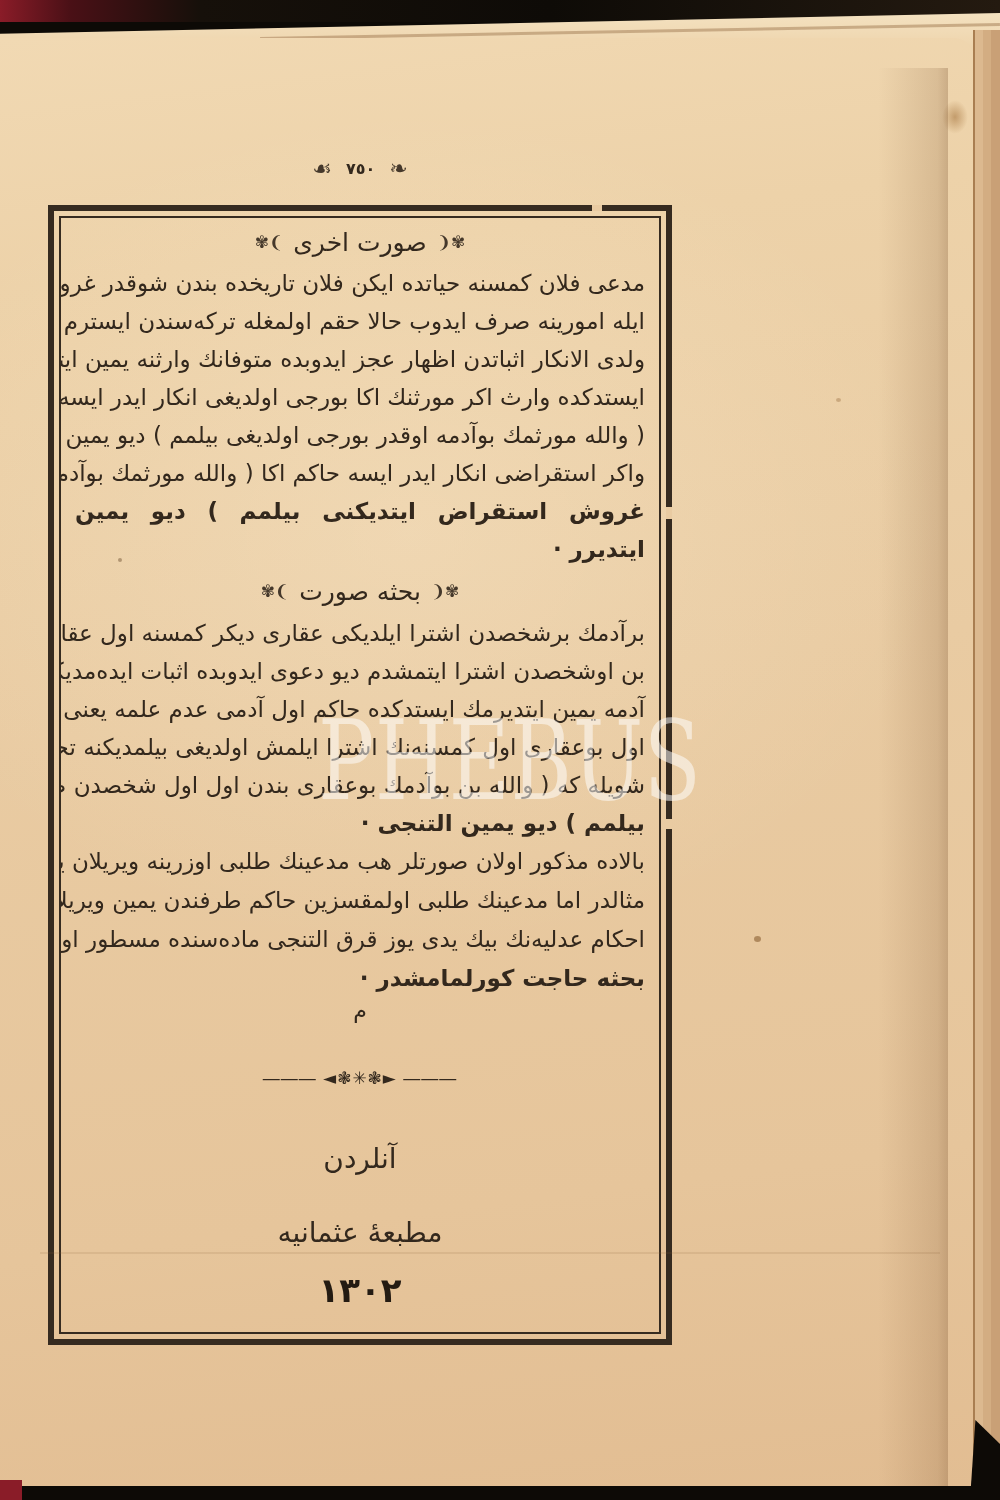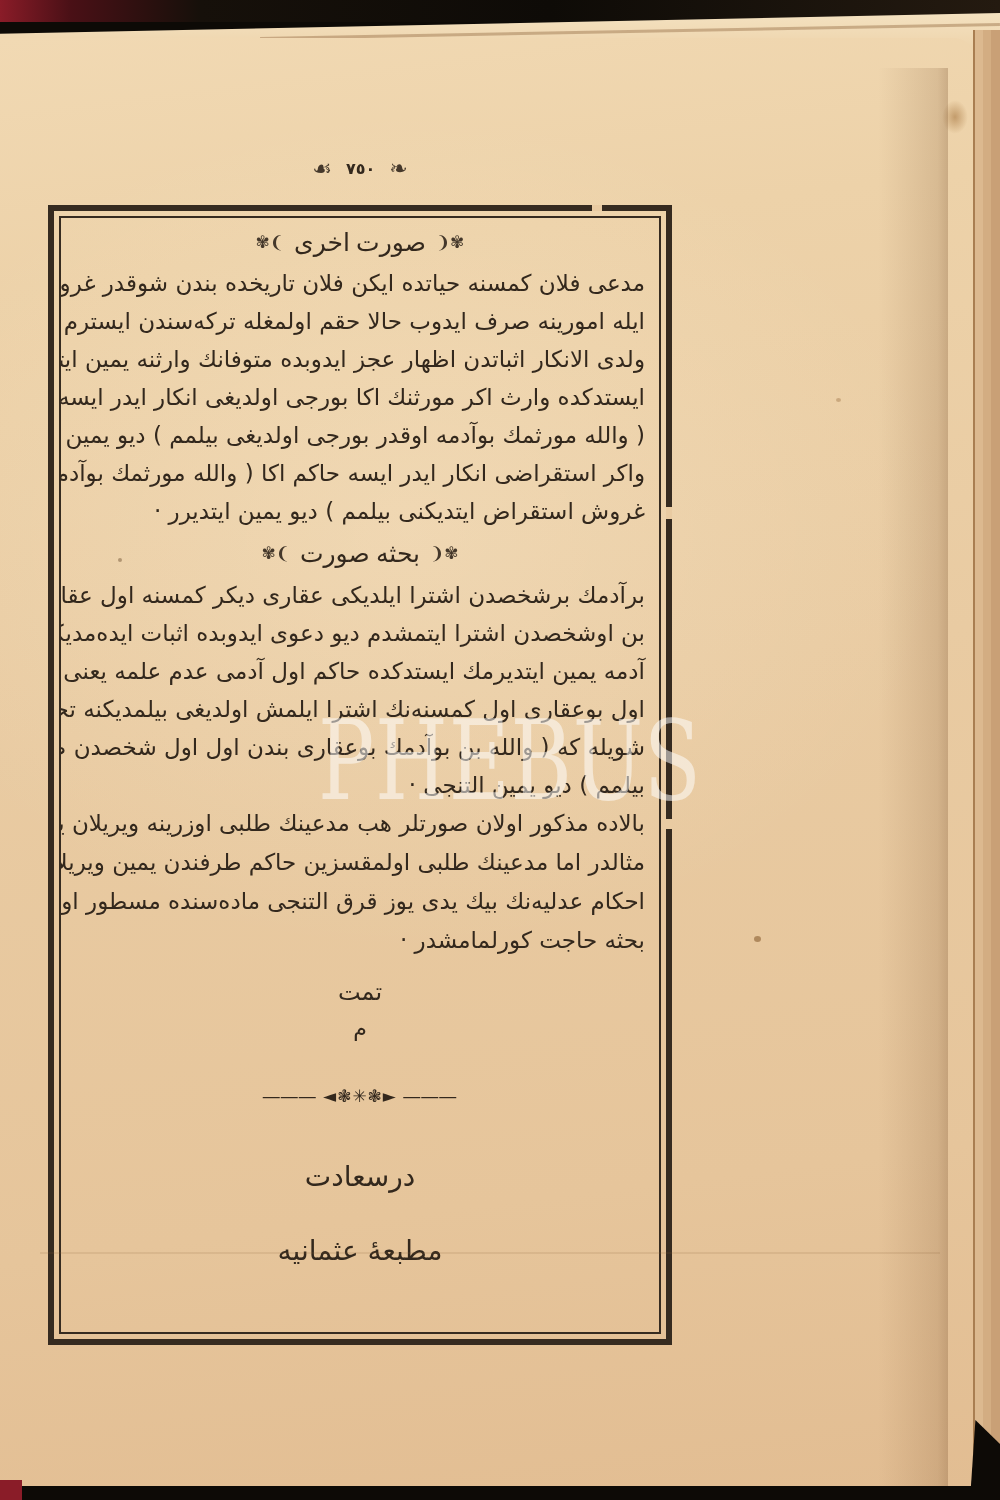--- a/index.html
+++ b/index.html
@@ -55,26 +55,26 @@
   
   .border-break{position:absolute;background:var(--page);}
   .break-top{left:538px;top:-6px;width:10px;height:6px;}
   .break-right1{right:-6px;top:296px;width:6px;height:12px;}
   .break-right2{right:-6px;top:608px;width:6px;height:10px;}
 
   
   .rtl{direction:rtl;}
   .heading-row{display:flex;justify-content:center;align-items:center;gap:10px;height:44px;color:var(--ink);}
   .heading-row.h2{height:46px;}
-  .heading-text{font-size:25px;color:var(--ink);font-family:Liberation Serif, serif;}
+  .heading-text{font-size:25px;color:var(--ink);}
   .heading-orn{font-size:17px;color:var(--ink);opacity:.9;}
   .line{direction:rtl;font-size:23px;line-height:38px;color:var(--ink);
     text-align:justify;text-align-last:justify;text-justify:inter-word;white-space:nowrap;}
   .para3 .line{line-height:39px;}
-  .line.short{text-align-last:right;white-space:normal;}
+  .line.short{text-align-last:right;white-space:normal;font-weight:bold;}
   .endmark{margin-top:18px;height:38px;text-align:center;font-size:24px;color:var(--ink);}
   .initial{height:40px;text-align:center;font-size:22px;color:var(--ink);}
   .divider{margin-top:30px;height:28px;text-align:center;font-size:17px;letter-spacing:1px;color:var(--ink);}
   .colophon-city{margin-top:46px;height:32px;text-align:center;font-size:28px;color:var(--ink);}
   .colophon-press{margin-top:42px;height:30px;text-align:center;font-size:28px;color:var(--ink);}
   .colophon-year{margin-top:24px;height:44px;text-align:center;font-size:34px;font-weight:bold;letter-spacing:3px;color:#241b12;}
 
   
   .watermark{position:absolute;left:318px;top:668px;font-family:"DejaVu Serif",serif;
     font-size:110px;line-height:1;color:var(--watermark-color);letter-spacing:1px;
@@ -145,27 +145,27 @@
           <div class="line short">بيلمم ) ديو يمين التنجى ·</div>
         </div>
 
         <div class="para3">
           <div class="line">بالاده مذكور اولان صورتلر هب مدعينك طلبى اوزرينه ويريلان يمينلره</div>
           <div class="line">مثالدر اما مدعينك طلبى اولمقسزين حاكم طرفندن يمين ويريلان صورتلر مجلهٔ</div>
           <div class="line">احكام عدليه‌نك بيك يدى يوز قرق التنجى ماده‌سنده مسطور اولمغله آنلردن</div>
           <div class="line short">بحثه حاجت كورلمامشدر ·</div>
         </div>
 
-        <div class="endmark rtl">تمت</div>
         <div class="initial rtl">م</div>
 
         <div class="divider">――― ◄❃✳❃► ―――</div>
 
-        <div class="colophon-city rtl">درسعادت</div>
+        <div class="colophon-city rtl">آنلردن</div>
         <div class="colophon-press rtl">مطبعهٔ عثمانيه</div>
+        <div class="colophon-year rtl">١٣٠٢</div>
 
       </div>
     </div>
 
     <div class="watermark">PHEBUS</div>
 
     <div class="blotch"></div>
     <div class="speck1"></div>
     <div class="speck2"></div>
     <div class="speck3"></div>

